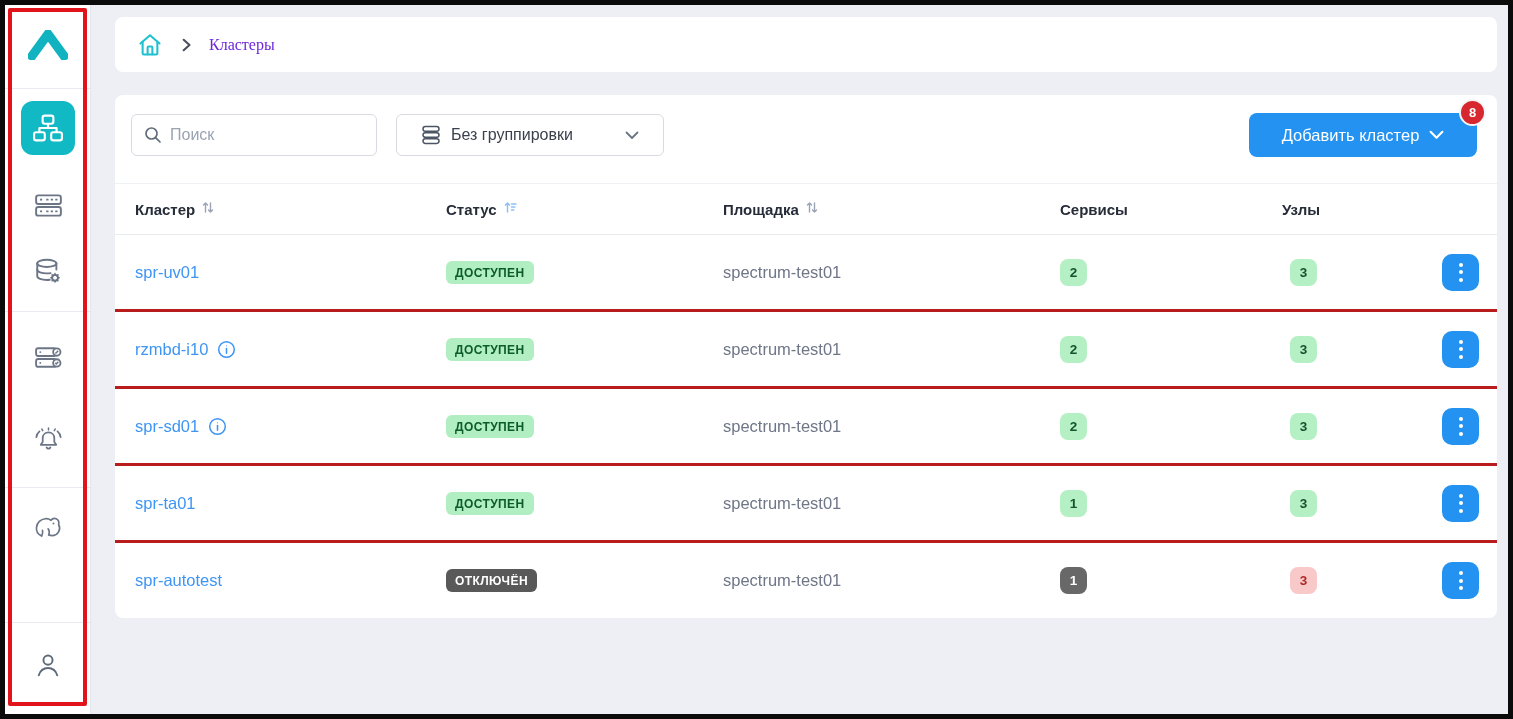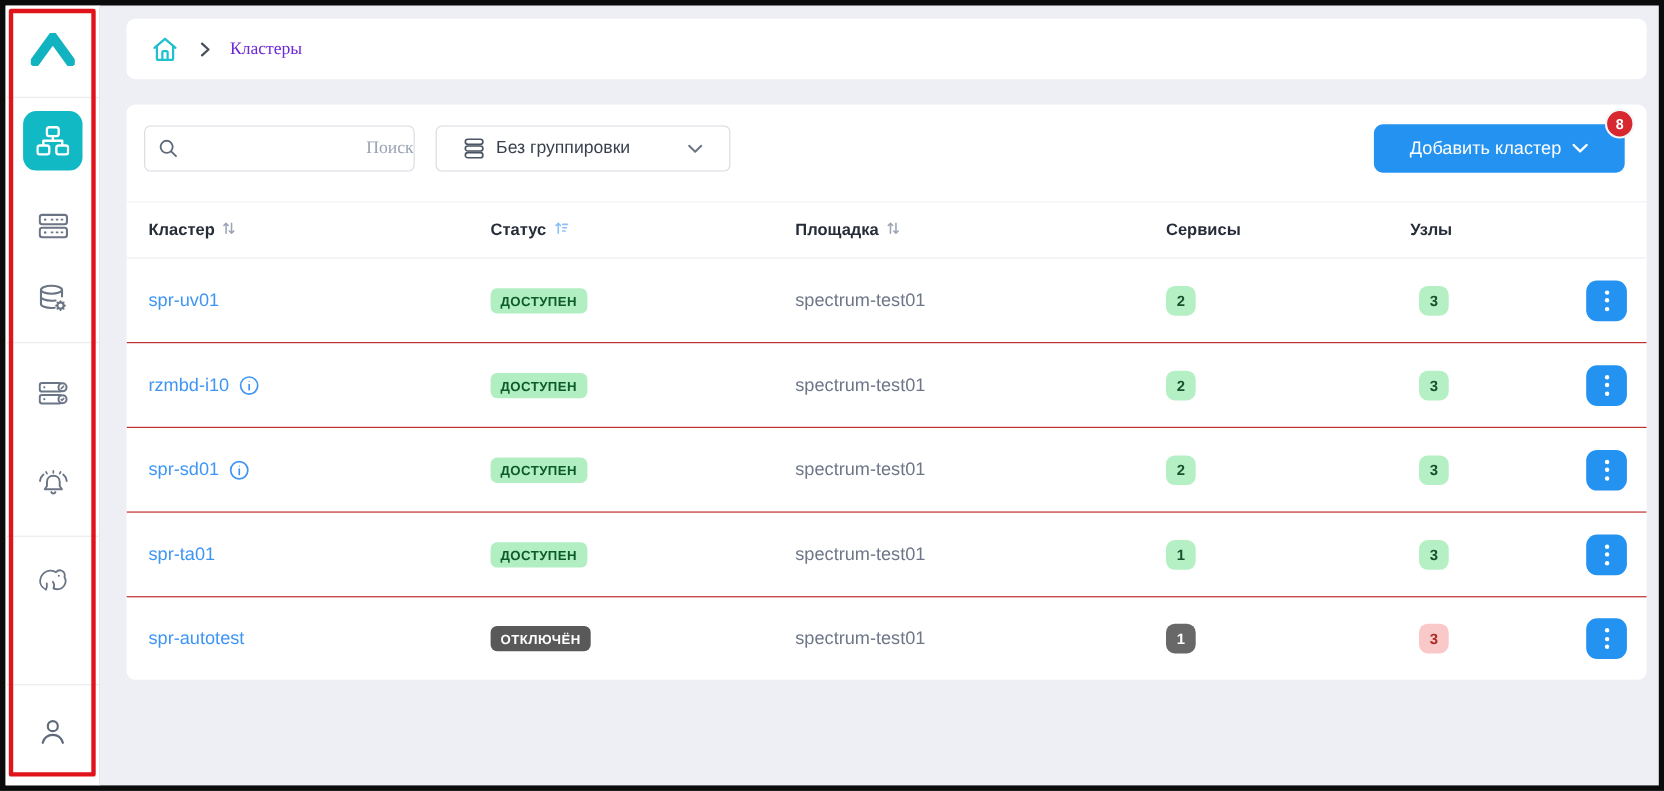--- a/index.html
+++ b/index.html
@@ -44,21 +44,21 @@
   
   .toolbar { position: relative; height: 88px; }
   .search-box {
     position: absolute; left: 16px; top: 19px; width: 246px; height: 42px;
     border: 1px solid #d7dae1; border-radius: 6px; display: flex; align-items: center;
     background: #fff;
   }
   .search-box svg { margin: 0 8px 0 12px; flex: none; }
   .search-box input {
     border: 0; outline: 0; width: 100%; height: 100%; font-size: 16px;
-    color: #39404c; background: transparent; font-family: Liberation Serif, serif; text-align: right;
+    color: #39404c; background: transparent; font-family: Liberation Sans, sans-serif;
   }
   .search-box input::placeholder { color: #9aa3b2; }
   .group-select {
     position: absolute; left: 281px; top: 19px; width: 268px; height: 42px;
     border: 1px solid #d7dae1; border-radius: 6px; display: flex; align-items: center;
     gap: 10px; padding: 0 24px; cursor: pointer; background: #fff;
   }
   .group-select .gs-label { font-size: 16px; color: #3a414d; flex: 1; }
   .add-btn {
     position: absolute; right: 20px; top: 18px; width: 228px; height: 44px;
@@ -76,21 +76,21 @@
   .grid-row {
     display: grid;
     grid-template-columns: 311px 277px 327px 232px 160px 1fr;
     padding-left: 20px; padding-right: 19px; align-items: center;
   }
   .thead {
     height: 52px; border-top: 1px solid #f0f1f5; border-bottom: 1px solid #eaecf0;
   }
   .th { display: flex; align-items: flex-start; gap: 7px; font-size: 15px; font-weight: bold; color: #262c38; }
   .th.sortable { cursor: pointer; }
-  .trow { height: 77px; border-bottom: 1px solid #b91c1c; }
+  .trow { height: 77px; border-bottom: 3px solid #b91c1c; }
   .trow:last-child { border-bottom: 0; height: 75px; }
   .cluster-cell { display: flex; align-items: center; gap: 9px; }
   .cluster-link { color: #3e95f4; font-size: 16.5px; text-decoration: none; cursor: pointer; }
   .site-text { color: #6e7687; font-size: 16.5px; }
   .status-badge {
     display: inline-block; padding: 5px 9px 4px; border-radius: 6px;
     font-size: 12px; font-weight: bold; letter-spacing: .4px;
     background: #b1eec2; color: #0c5c27; width: max-content;
   }
   .status-badge.dark { background: #595959; color: #ffffff; }

